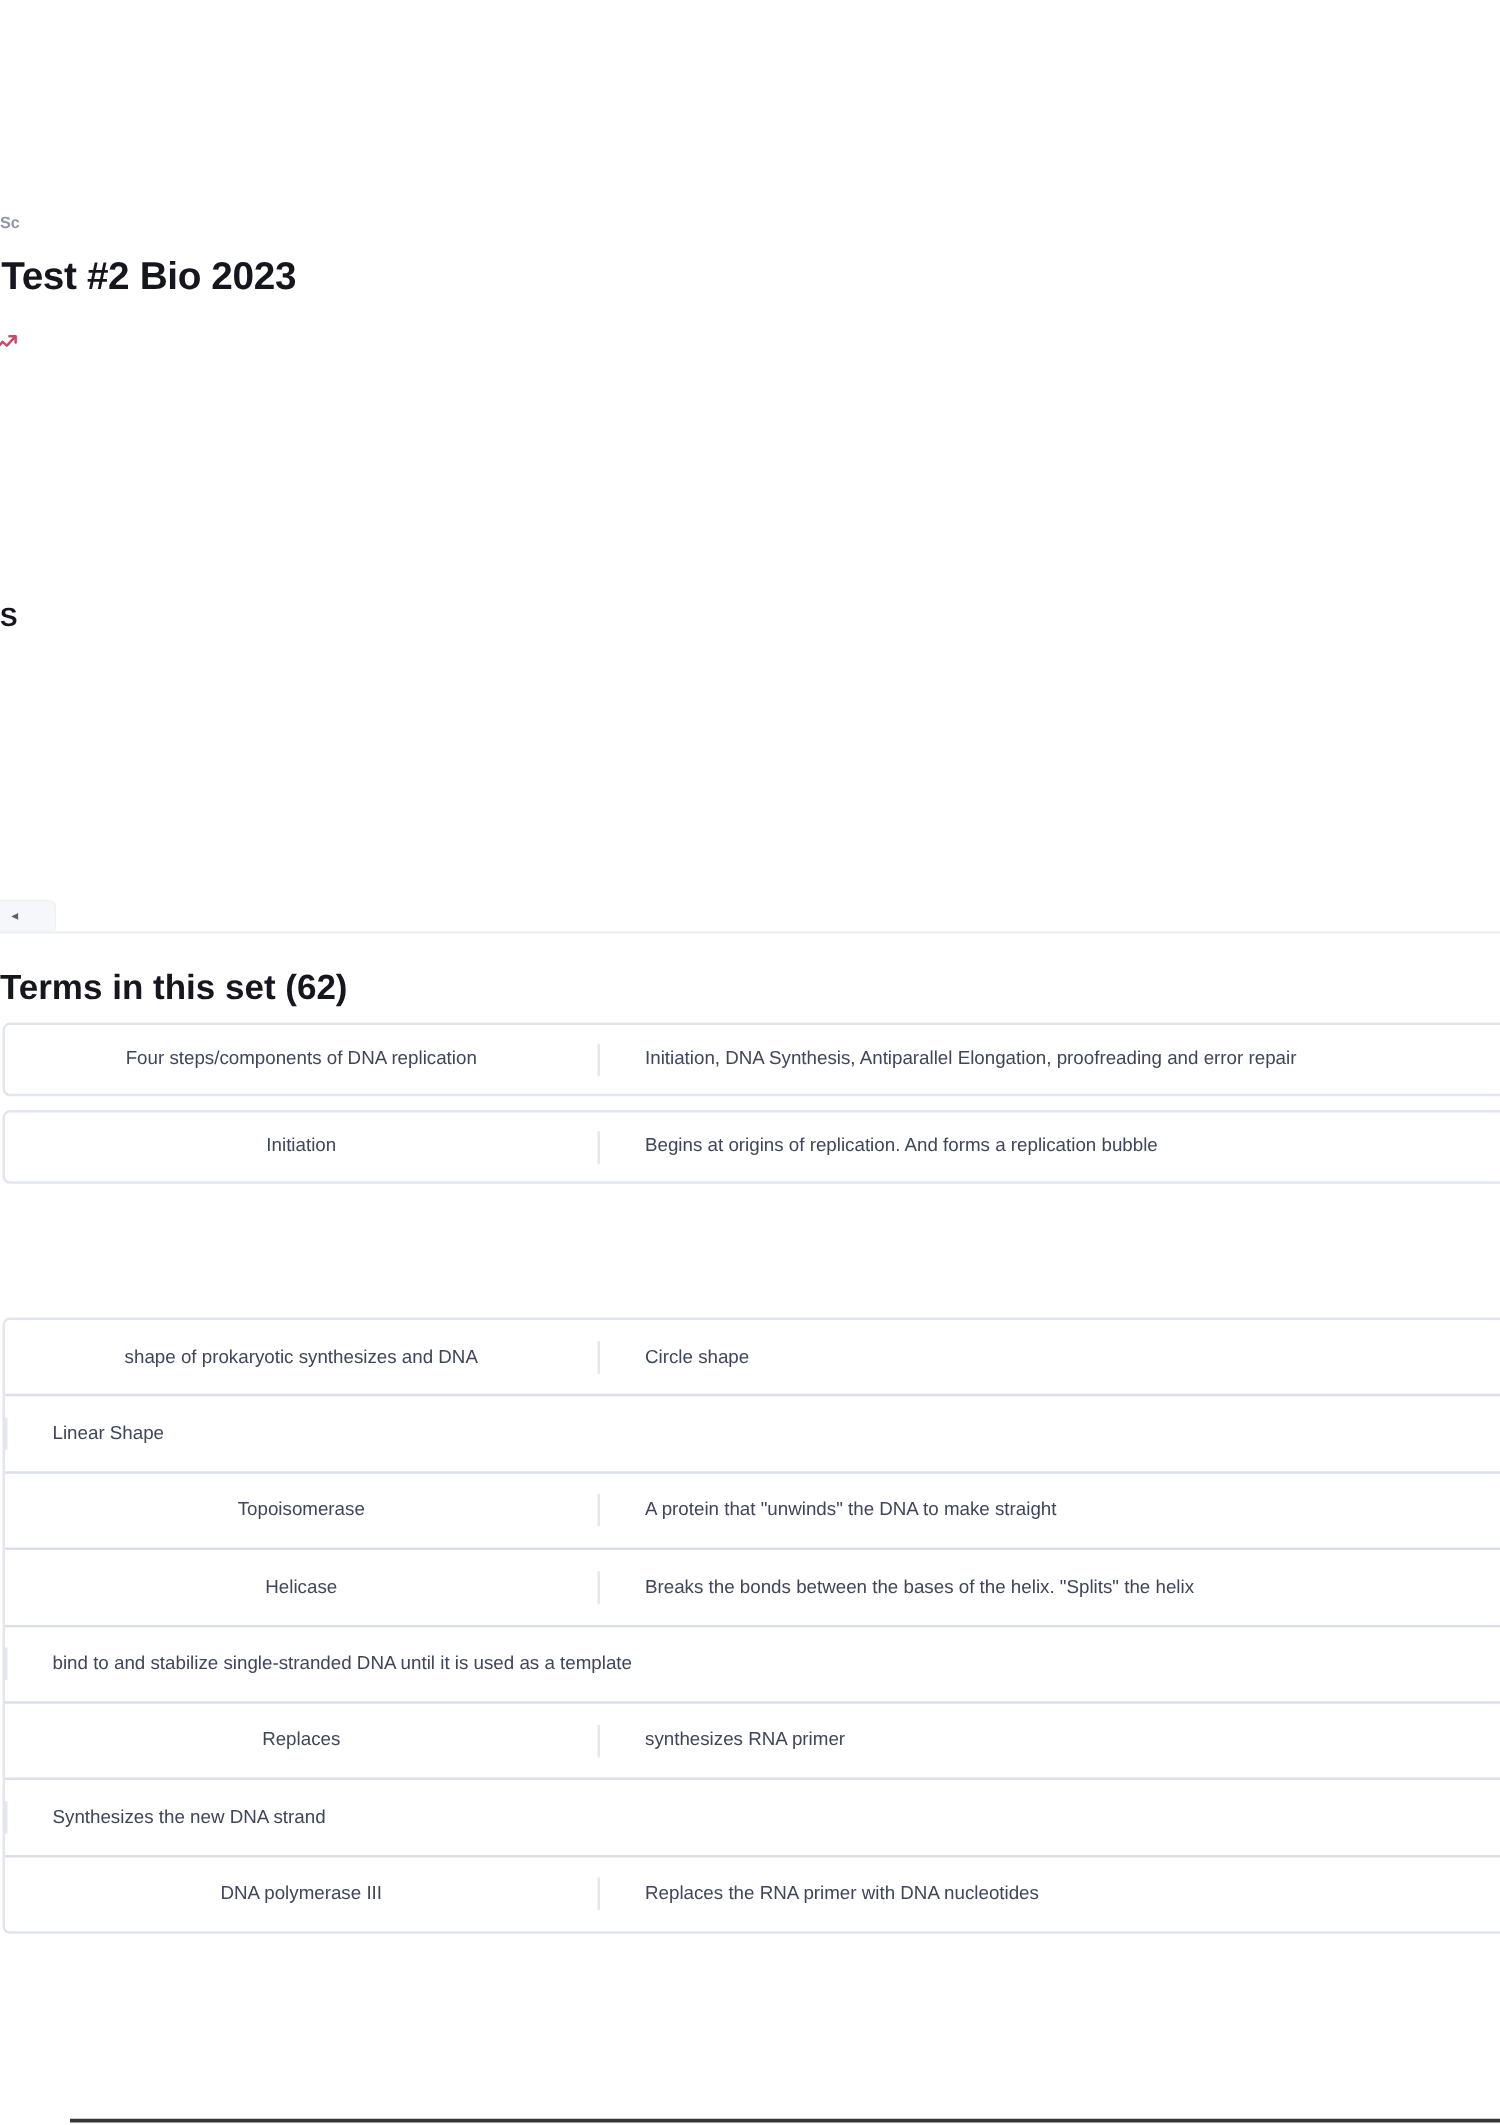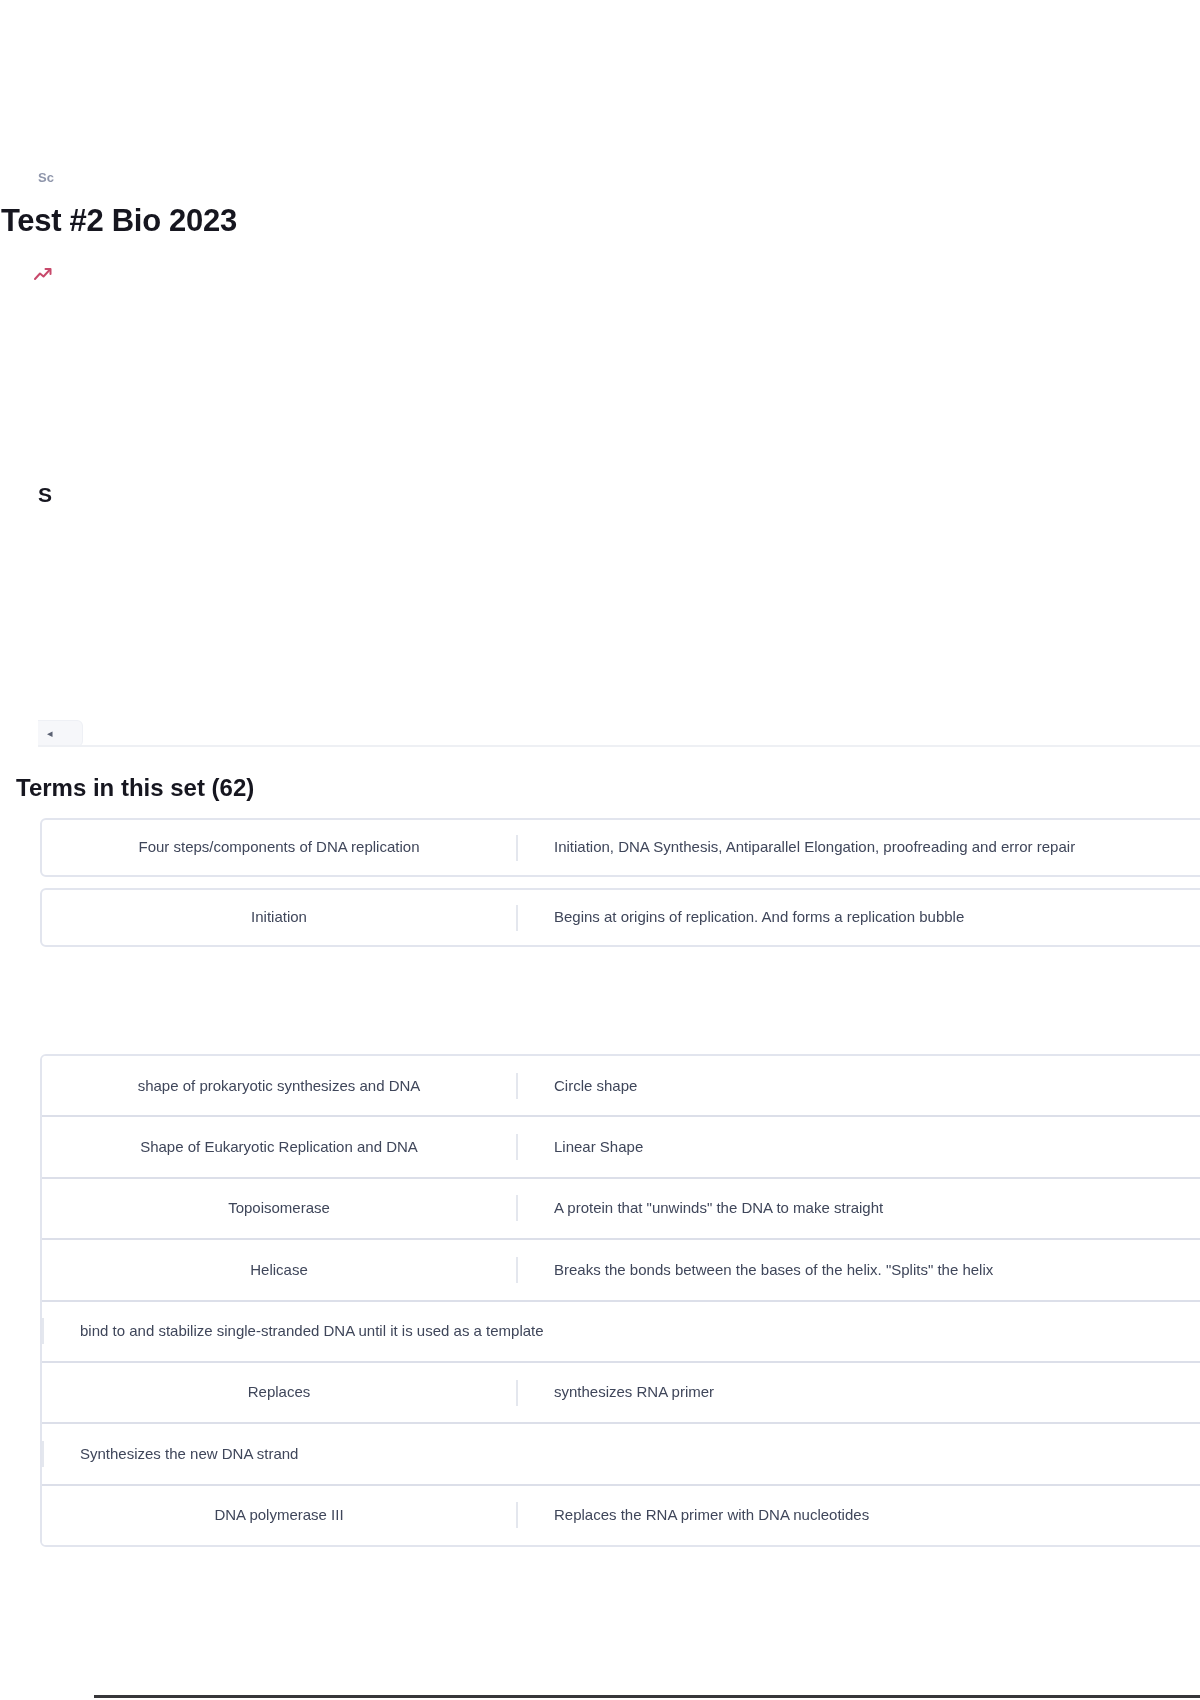--- a/index.html
+++ b/index.html
@@ -2,21 +2,21 @@
 <html><head>
 <meta charset="utf-8">
 <style>
   html,body{margin:0;padding:0;}
   body{
     width:1200px;height:1700px;position:relative;overflow:hidden;
     background:#ffffff;
     font-family:"Liberation Sans", sans-serif;
     -webkit-font-smoothing:antialiased;
   }
-  .abs{position:absolute;margin-left:38px;}
+  .abs{position:absolute;}
   .breadcrumb-partial{
     left:0px;top:170px;font-size:13px;color:#8f96ab;font-weight:600;
   }
   .page-title{
     left:1px;top:203px;font-size:31px;font-weight:800;color:#16161f;
     letter-spacing:-0.3px;white-space:nowrap;
   }
   .trend-icon{left:-4px;top:266px;width:20px;height:17px;}
   .section-heading-partial{
     left:0px;top:483px;font-size:21px;font-weight:800;color:#16161f;
@@ -26,21 +26,21 @@
     border:1px solid #eef0f5;border-left:none;border-radius:0 6px 6px 0;
     display:flex;align-items:center;cursor:pointer;box-sizing:border-box;
   }
   .carousel-prev .glyph{
     margin-left:9px;font-size:11px;color:#5a6172;line-height:1;
   }
   .carousel-line{
     left:0;top:745px;width:1200px;height:2px;background:#eef0f4;
   }
   .terms-heading{
-    left:16px;top:774px;font-size:24px;font-weight:800;color:#16161f;
+    left:0px;top:774px;font-size:28px;font-weight:800;color:#16161f;
     white-space:nowrap;
   }
   
   .trow{
     display:flex;align-items:center;background:#ffffff;box-sizing:border-box;
     font-size:15px;color:#3f465a;
   }
   .cell-term{
     width:474px;flex:0 0 474px;display:flex;justify-content:center;
     text-align:center;padding:0 28px;box-sizing:border-box;line-height:1.35;
@@ -106,21 +106,20 @@
     </div>
   </div>
 
 <div class="abs table-group">
     <div class="trow">
       <div class="cell-term">shape of prokaryotic synthesizes and DNA</div>
       <div class="vdivider"></div>
       <div class="cell-def">Circle shape</div>
     </div>
     <div class="trow">
-      <div class="cell-term">Shape of Eukaryotic Replication and DNA</div>
       <div class="vdivider"></div>
       <div class="cell-def">Linear Shape</div>
     </div>
     <div class="trow">
       <div class="cell-term">Topoisomerase</div>
       <div class="vdivider"></div>
       <div class="cell-def">A protein that "unwinds" the DNA to make straight</div>
     </div>
     <div class="trow">
       <div class="cell-term">Helicase</div>

